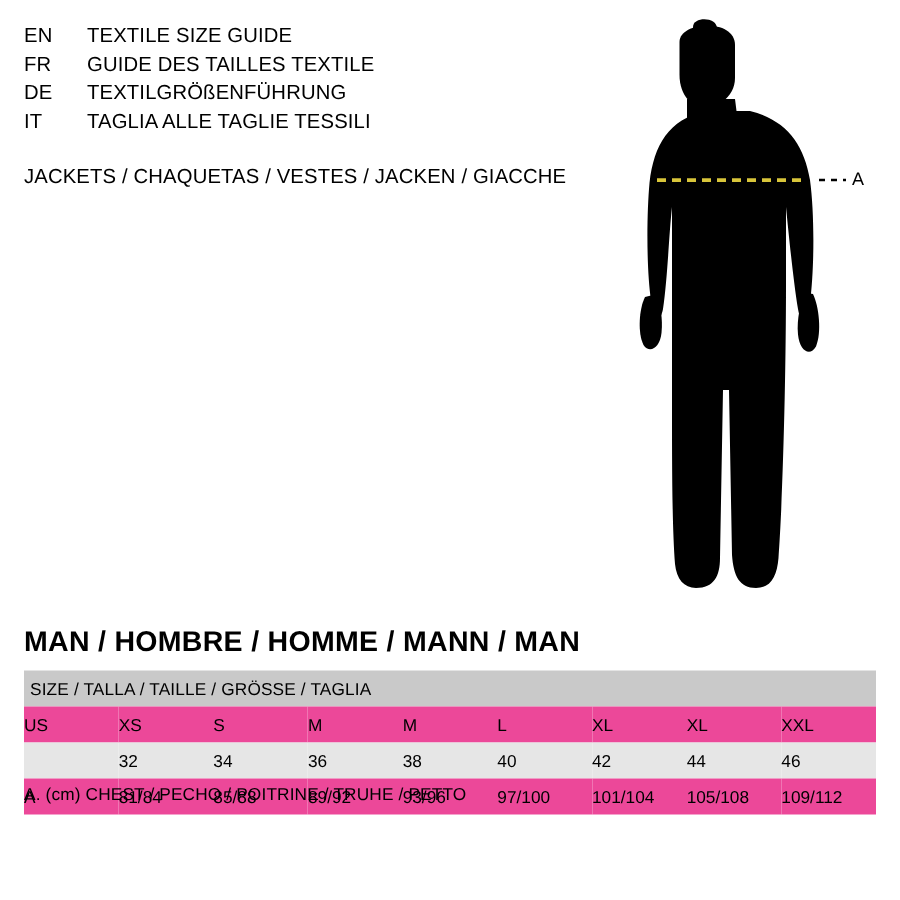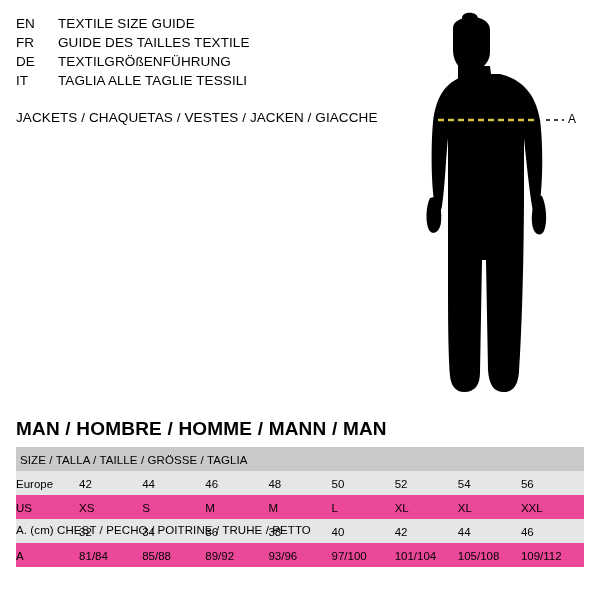--- a/index.html
+++ b/index.html
@@ -197,31 +197,20 @@
     <div class="marker-label">A</div>
   </div>
 
   <div class="table-block">
     <div class="table-title">MAN / HOMBRE / HOMME / MANN / MAN</div>
     <table class="size-table">
       <tbody>
           <tr class="header-row">
         <td colspan="9">SIZE / TALLA / TAILLE / GRÖSSE / TAGLIA</td>
       </tr>
-      <tr class="shade">
-        <td class="label-col">Europe</td>
-        <td class="val">42</td>
-        <td class="val">44</td>
-        <td class="val">46</td>
-        <td class="val">48</td>
-        <td class="val">50</td>
-        <td class="val">52</td>
-        <td class="val">54</td>
-        <td class="val">56</td>
-      </tr>
       <tr class="plain">
         <td class="label-col">US</td>
         <td class="val">XS</td>
         <td class="val">S</td>
         <td class="val">M</td>
         <td class="val">M</td>
         <td class="val">L</td>
         <td class="val">XL</td>
         <td class="val">XL</td>
         <td class="val">XXL</td>

